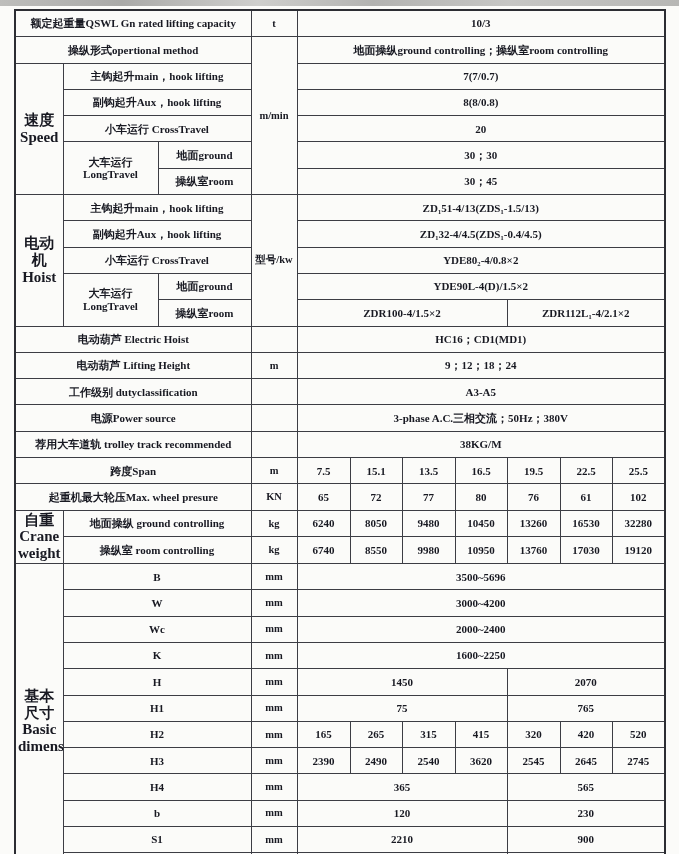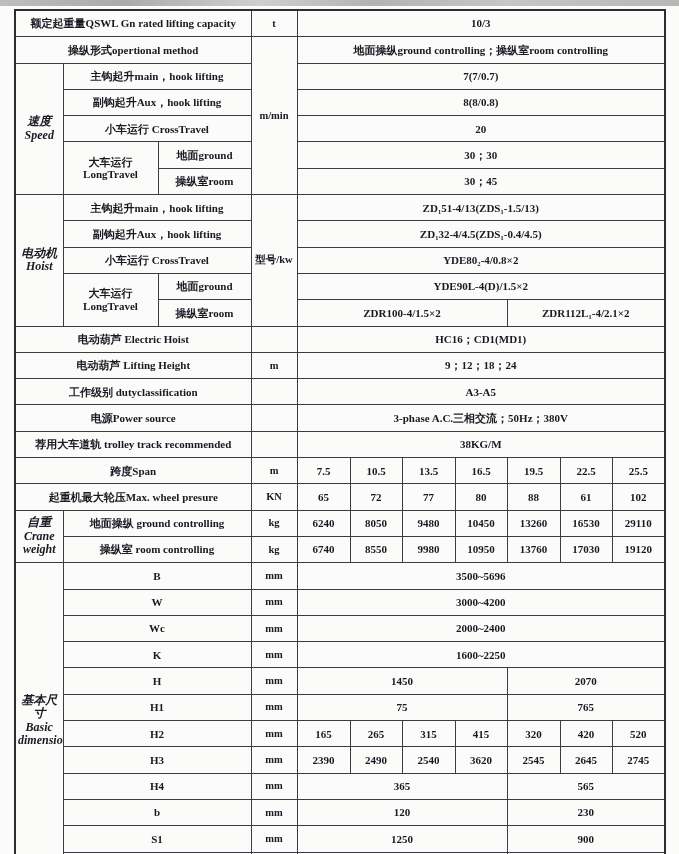--- a/index.html
+++ b/index.html
@@ -33,21 +33,21 @@
     font-family: "Liberation Serif", "DejaVu Serif", serif;
     font-weight: bold;
     font-size: 11px;
     color: #181922;
     padding: 1px 2px;
     height: 23.3px;
     line-height: 1.12;
     white-space: pre-line;
     overflow: hidden;
   }
-  td.grp { font-size: 12px; font-style: italic; }
+  td.grp { font-size: 15px; }
   td.unit { font-size: 10.5px; }
 </style>
 </head>
 <body>
 
 <div class="scan-smudge"></div>
 
 <table class="spec">
   <colgroup>
     <col style="width:48px">
@@ -151,52 +151,52 @@
   <tr>
     <td colspan="3">荐用大车道轨 trolley track recommended</td>
     <td class="unit"></td>
     <td colspan="7">38KG/M</td>
   </tr>
 
   <tr>
     <td colspan="3">跨度Span</td>
     <td class="unit">m</td>
     <td>7.5</td>
-    <td>10.5</td>
+    <td>15.1</td>
     <td>13.5</td>
     <td>16.5</td>
     <td>19.5</td>
     <td>22.5</td>
     <td>25.5</td>
   </tr>
   <tr>
     <td colspan="3">起重机最大轮压Max. wheel presure</td>
     <td class="unit">KN</td>
     <td>65</td>
     <td>72</td>
     <td>77</td>
     <td>80</td>
-    <td>88</td>
+    <td>76</td>
     <td>61</td>
     <td>102</td>
   </tr>
 
   <tr>
     <td class="grp" rowspan="2">自重
 Crane
 weight</td>
     <td colspan="2">地面操纵 ground controlling</td>
     <td class="unit">kg</td>
     <td>6240</td>
     <td>8050</td>
     <td>9480</td>
     <td>10450</td>
     <td>13260</td>
     <td>16530</td>
-    <td>29110</td>
+    <td>32280</td>
   </tr>
   <tr>
     <td colspan="2">操纵室 room controlling</td>
     <td class="unit">kg</td>
     <td>6740</td>
     <td>8550</td>
     <td>9980</td>
     <td>10950</td>
     <td>13760</td>
     <td>17030</td>
@@ -268,21 +268,21 @@
   </tr>
   <tr>
     <td colspan="2">b</td>
     <td class="unit">mm</td>
     <td colspan="4">120</td>
     <td colspan="3">230</td>
   </tr>
   <tr>
     <td colspan="2">S1</td>
     <td class="unit">mm</td>
-    <td colspan="4">1250</td>
+    <td colspan="4">2210</td>
     <td colspan="3">900</td>
   </tr>
   <tr>
     <td colspan="2">S2</td>
     <td class="unit">mm</td>
     <td colspan="4">1400</td>
     <td colspan="3">1200</td>
   </tr>
 
   </tbody>

